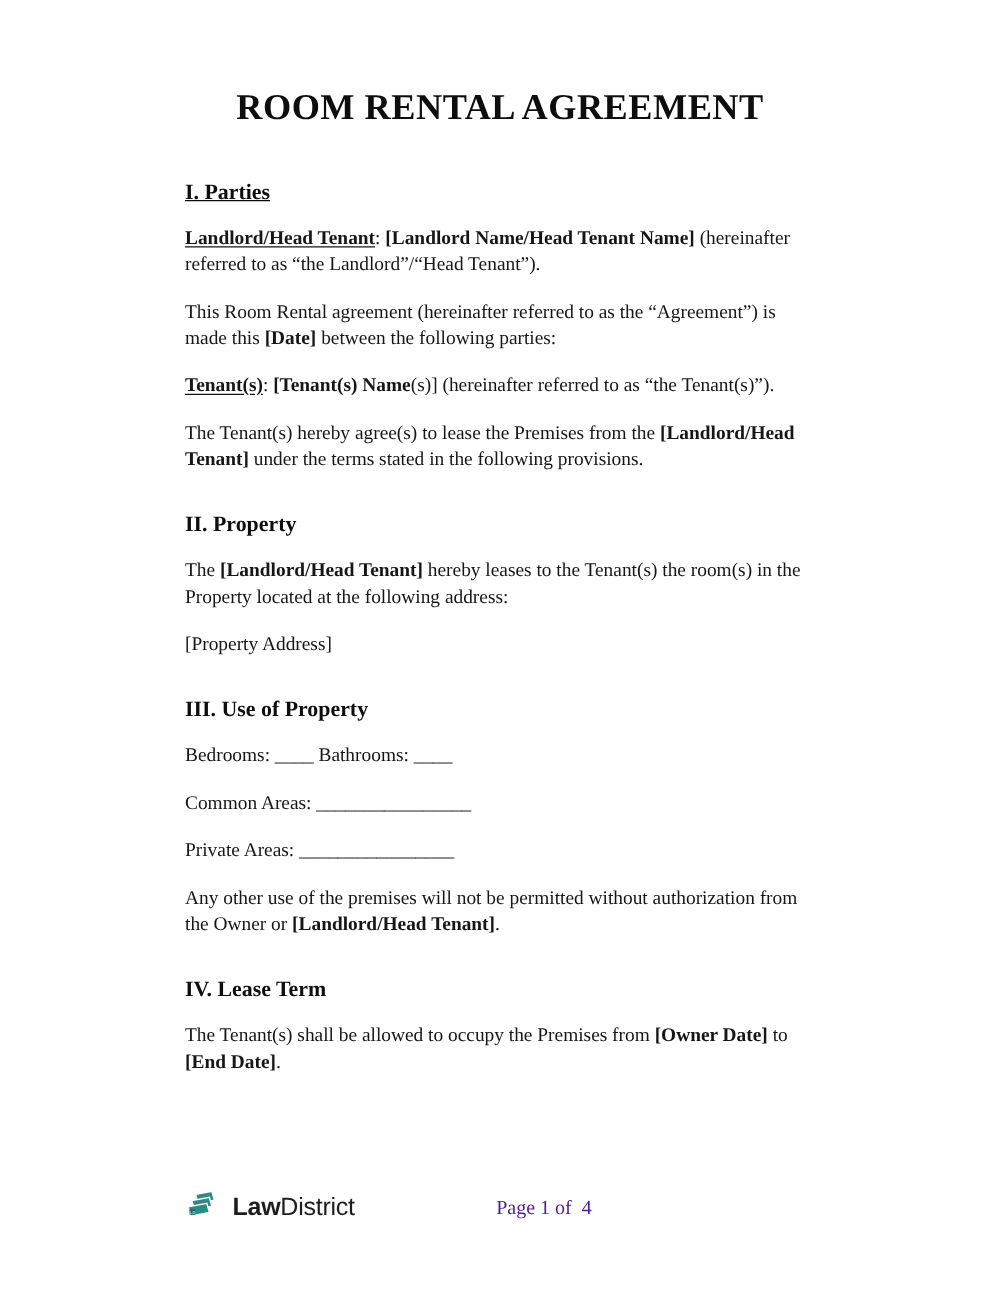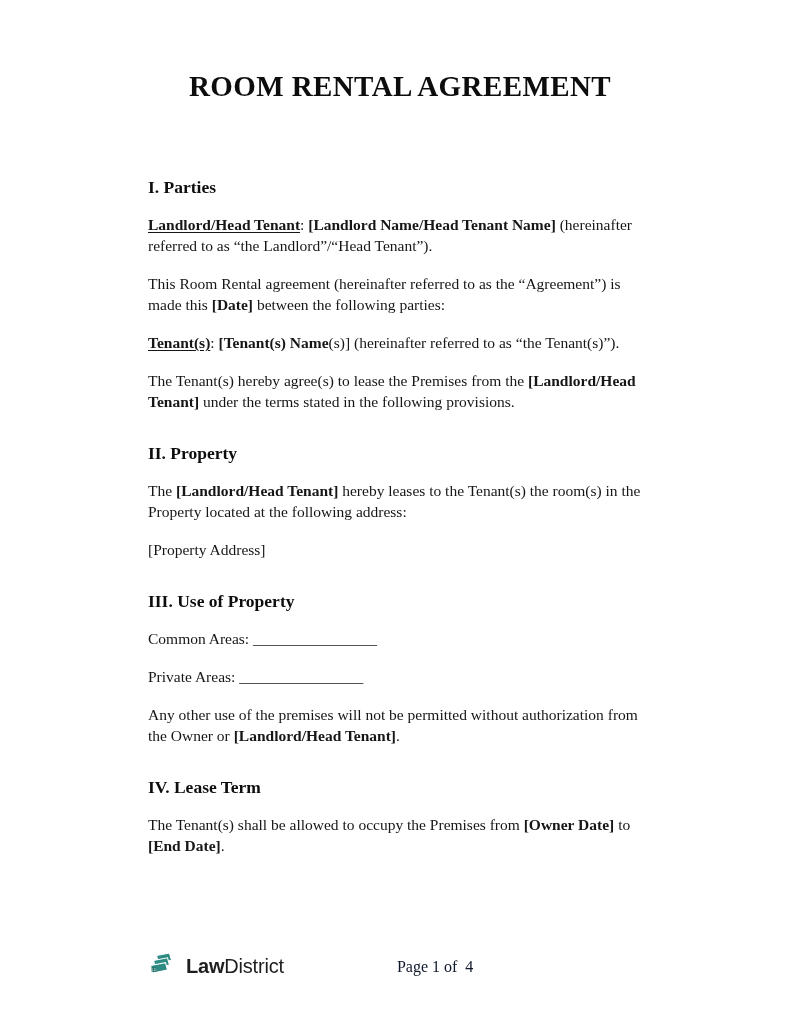--- a/index.html
+++ b/index.html
@@ -32,21 +32,22 @@
     font-family: "Liberation Serif", serif;
   }
   h2.section-heading {
     font-size: 17.5px;
     line-height: 20px;
     font-weight: 700;
     margin: 31px 0 13px 0;
     color: #0d0d0d;
   }
   h2.section-heading.first {
-    margin-top: 74px;
+    margin-top: 40px;
+    text-decoration: underline;
   }
   p.doc-paragraph {
     margin: 17px 0;
   }
   .b { font-weight: 700; }
   .u { text-decoration: underline; text-underline-offset: 2px; }
   .doc-footer {
     position: absolute;
     left: 72px;
     right: 72px;
@@ -71,21 +72,21 @@
   }
   .brand-text .law { font-weight: 700; }
   .brand-text .district { font-weight: 400; }
   .page-number {
     position: absolute;
     left: 50%;
     top: 8px;
     transform: translateX(-4%);
     font-family: "Liberation Serif", serif;
     font-size: 16px;
-    color: #0f172a;
+    color: #4c1d95;
     white-space: pre;
   }
 </style>
 </head>
 <body>
 
 <div class="page">
 
   <h1 class="doc-title">ROOM RENTAL AGREEMENT</h1>
 
@@ -98,20 +99,21 @@
   </section>
 
   <section>
     <h2 class="section-heading">II. Property</h2>
     <p class="doc-paragraph"><span>The </span><span class="b">[Landlord/Head Tenant]</span><span> hereby leases to the Tenant(s) the room(s) in the Property located at the following address:</span></p>
     <p class="doc-paragraph"><span>[Property Address]</span></p>
   </section>
 
   <section>
     <h2 class="section-heading">III. Use of Property</h2>
+    <p class="doc-paragraph"><span>Bedrooms: ____ Bathrooms: ____</span></p>
     <p class="doc-paragraph"><span>Common Areas: ________________</span></p>
     <p class="doc-paragraph"><span>Private Areas: ________________</span></p>
     <p class="doc-paragraph"><span>Any other use of the premises will not be permitted without authorization from the Owner or </span><span class="b">[Landlord/Head Tenant]</span><span>.</span></p>
   </section>
 
   <section>
     <h2 class="section-heading">IV. Lease Term</h2>
     <p class="doc-paragraph"><span>The Tenant(s) shall be allowed to occupy the Premises from </span><span class="b">[Owner Date]</span><span> to </span><span class="b">[End Date]</span><span>.</span></p>
   </section>
 

